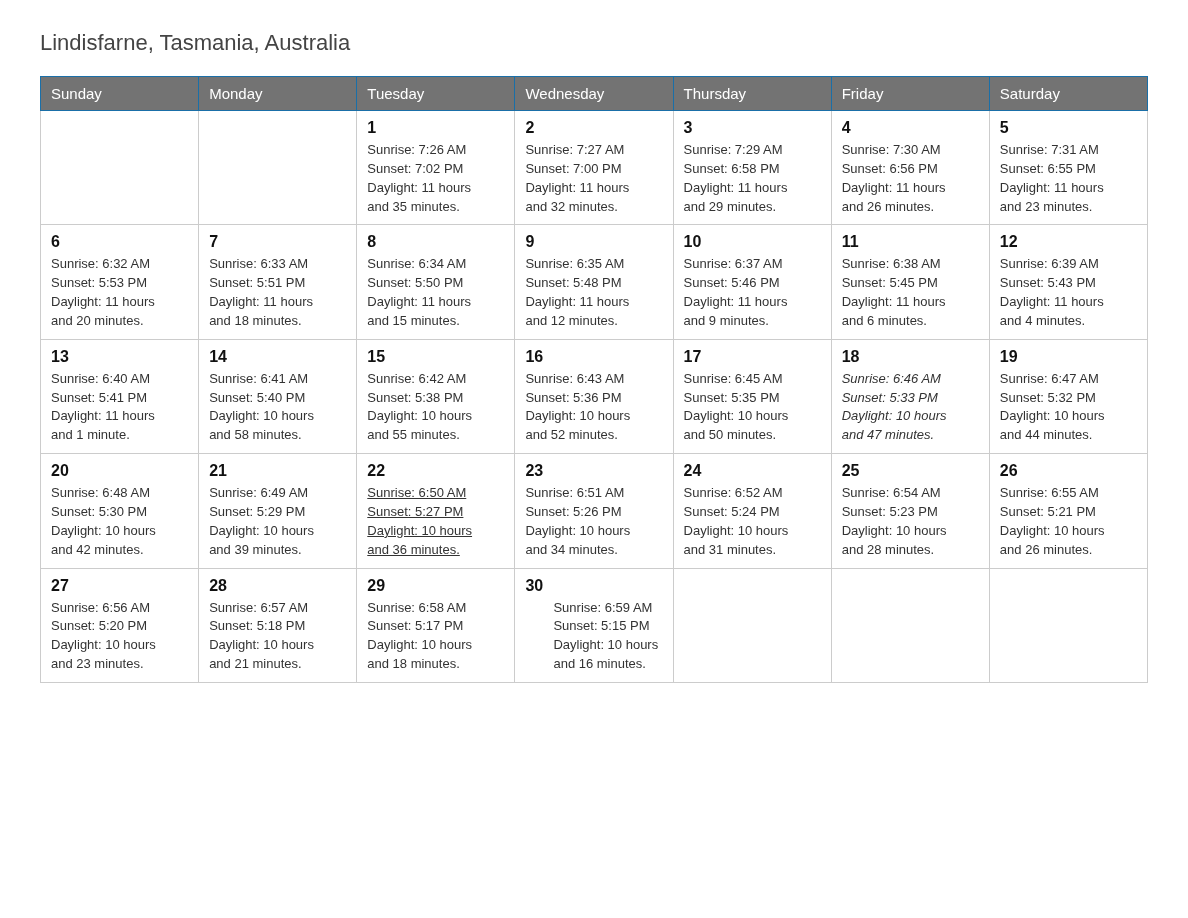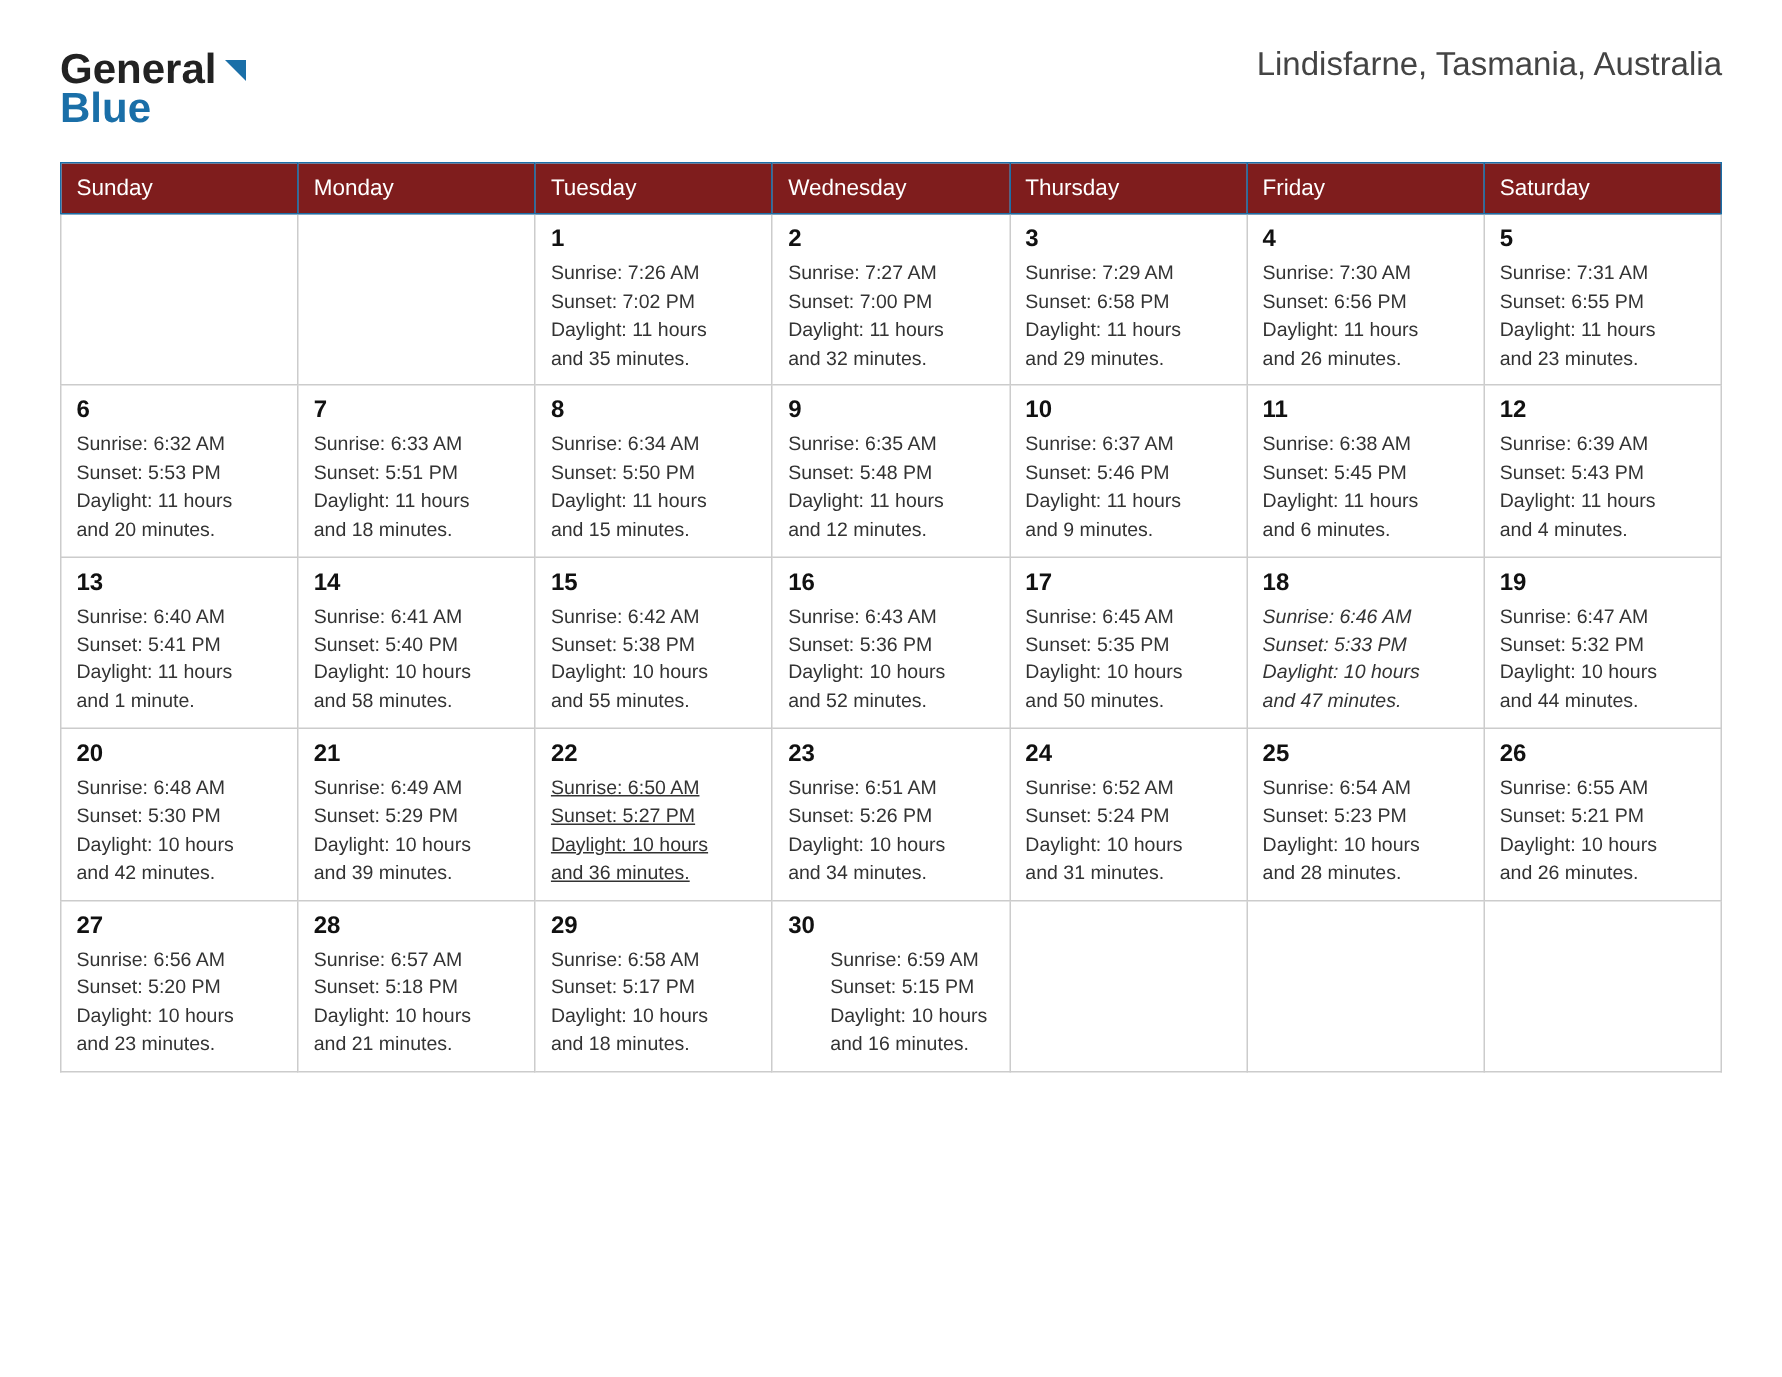--- a/index.html
+++ b/index.html
@@ -47,21 +47,21 @@
       font-size: 22px;
       font-weight: normal;
       color: #444;
     }
     table {
       width: 100%;
       border-collapse: collapse;
       table-layout: fixed;
     }
     thead tr {
-      background-color: #7f1d1d;
+      background-color: #737373;
     }
     thead th {
       color: #fff;
       font-size: 15px;
       font-weight: normal;
       padding: 8px 10px;
       text-align: left;
       border: 1px solid #1a6fa8;
     }
     tbody td {
@@ -88,29 +88,20 @@
       background: #fff;
     }
     .empty-cell {
       background: #fff;
     }
   </style>
 </head>
 <body>
 
 <div class="header">
-  <div class="logo-wrapper">
-    <div class="logo-top">
-      <span class="logo-text-general">General</span>
-      <svg width="22" height="22" viewBox="0 0 22 22" style="margin-left:2px;margin-top:2px;">
-        <polygon points="4,4 18,4 18,18" fill="#1a6fa8"></polygon>
-      </svg>
-    </div>
-    <span class="logo-text-blue" style="margin-top:-6px;">Blue</span>
-  </div>
   <div class="title-block">
     <h2>Lindisfarne, Tasmania, Australia</h2>
   </div>
 </div>
 
 <table>
   <thead>
     <tr id="header-row">
         <th>Sunday</th>
         <th>Monday</th>

